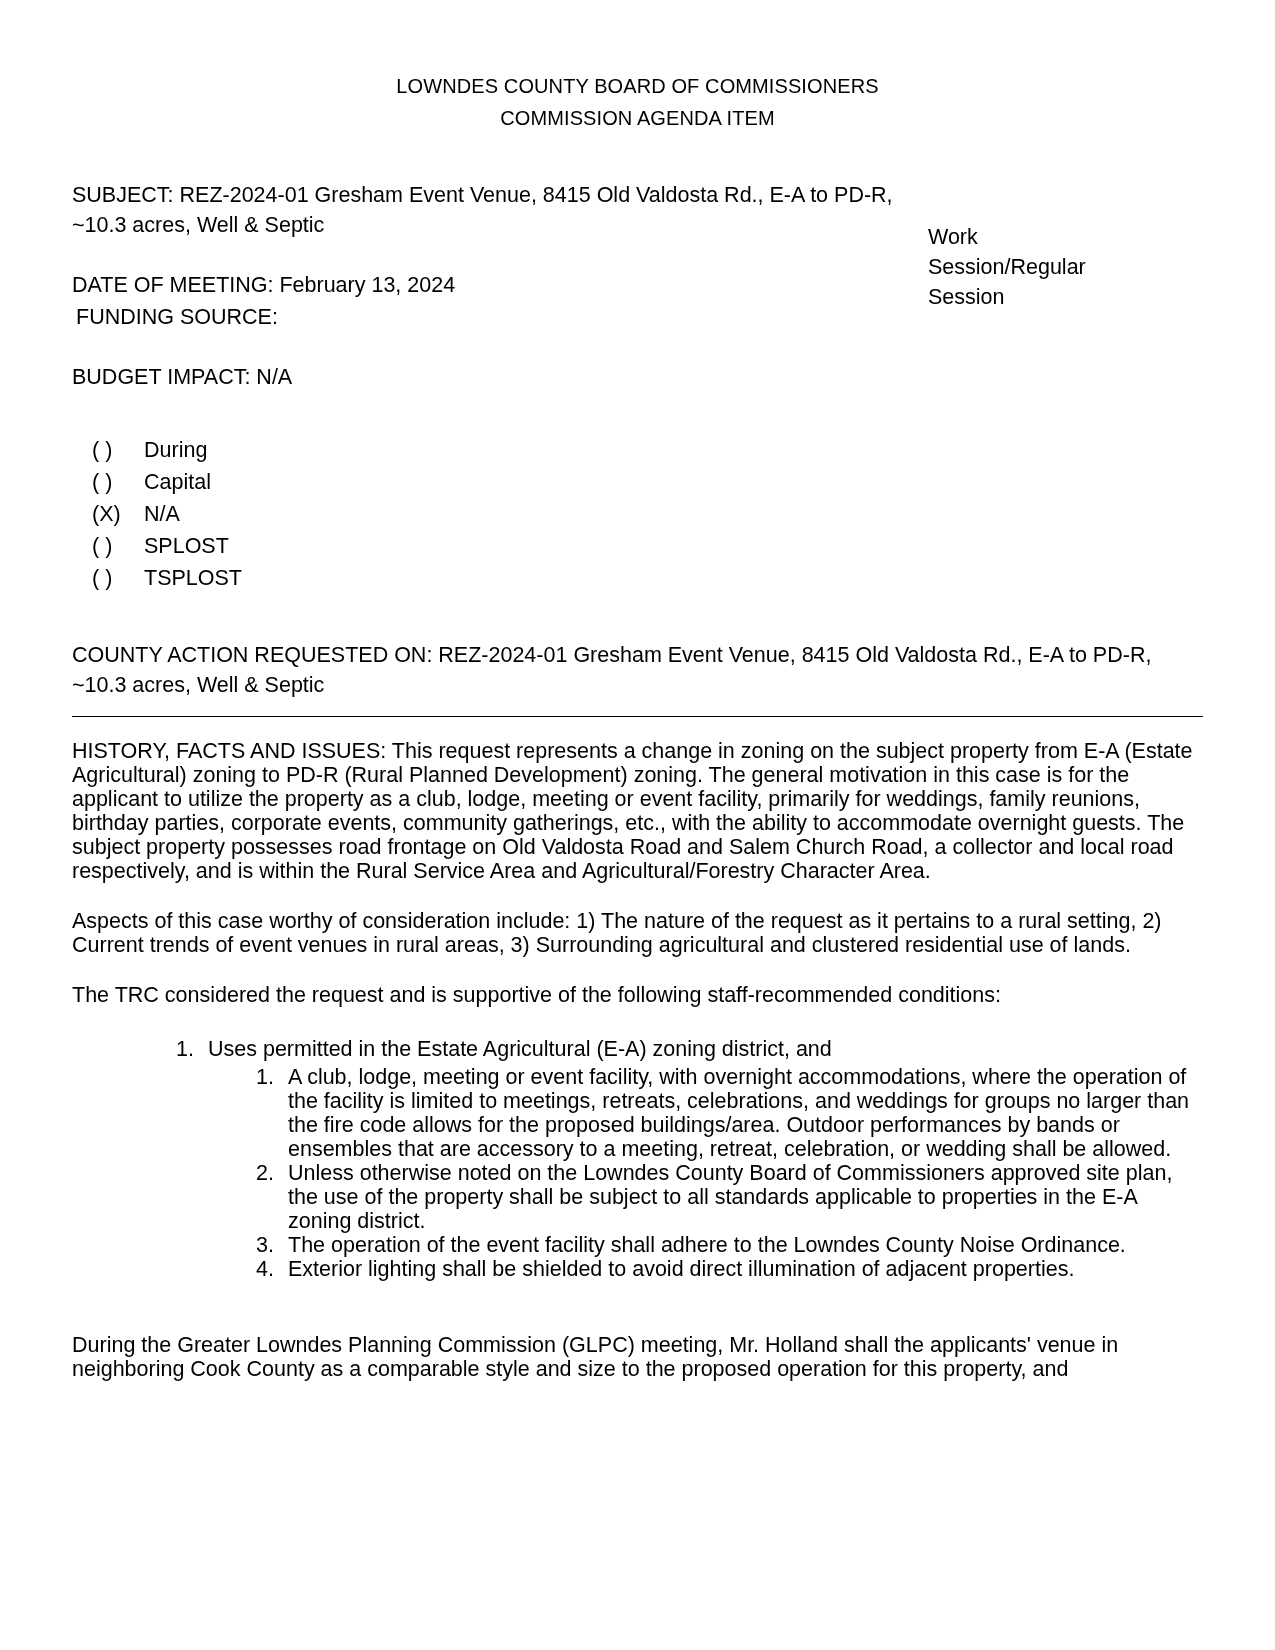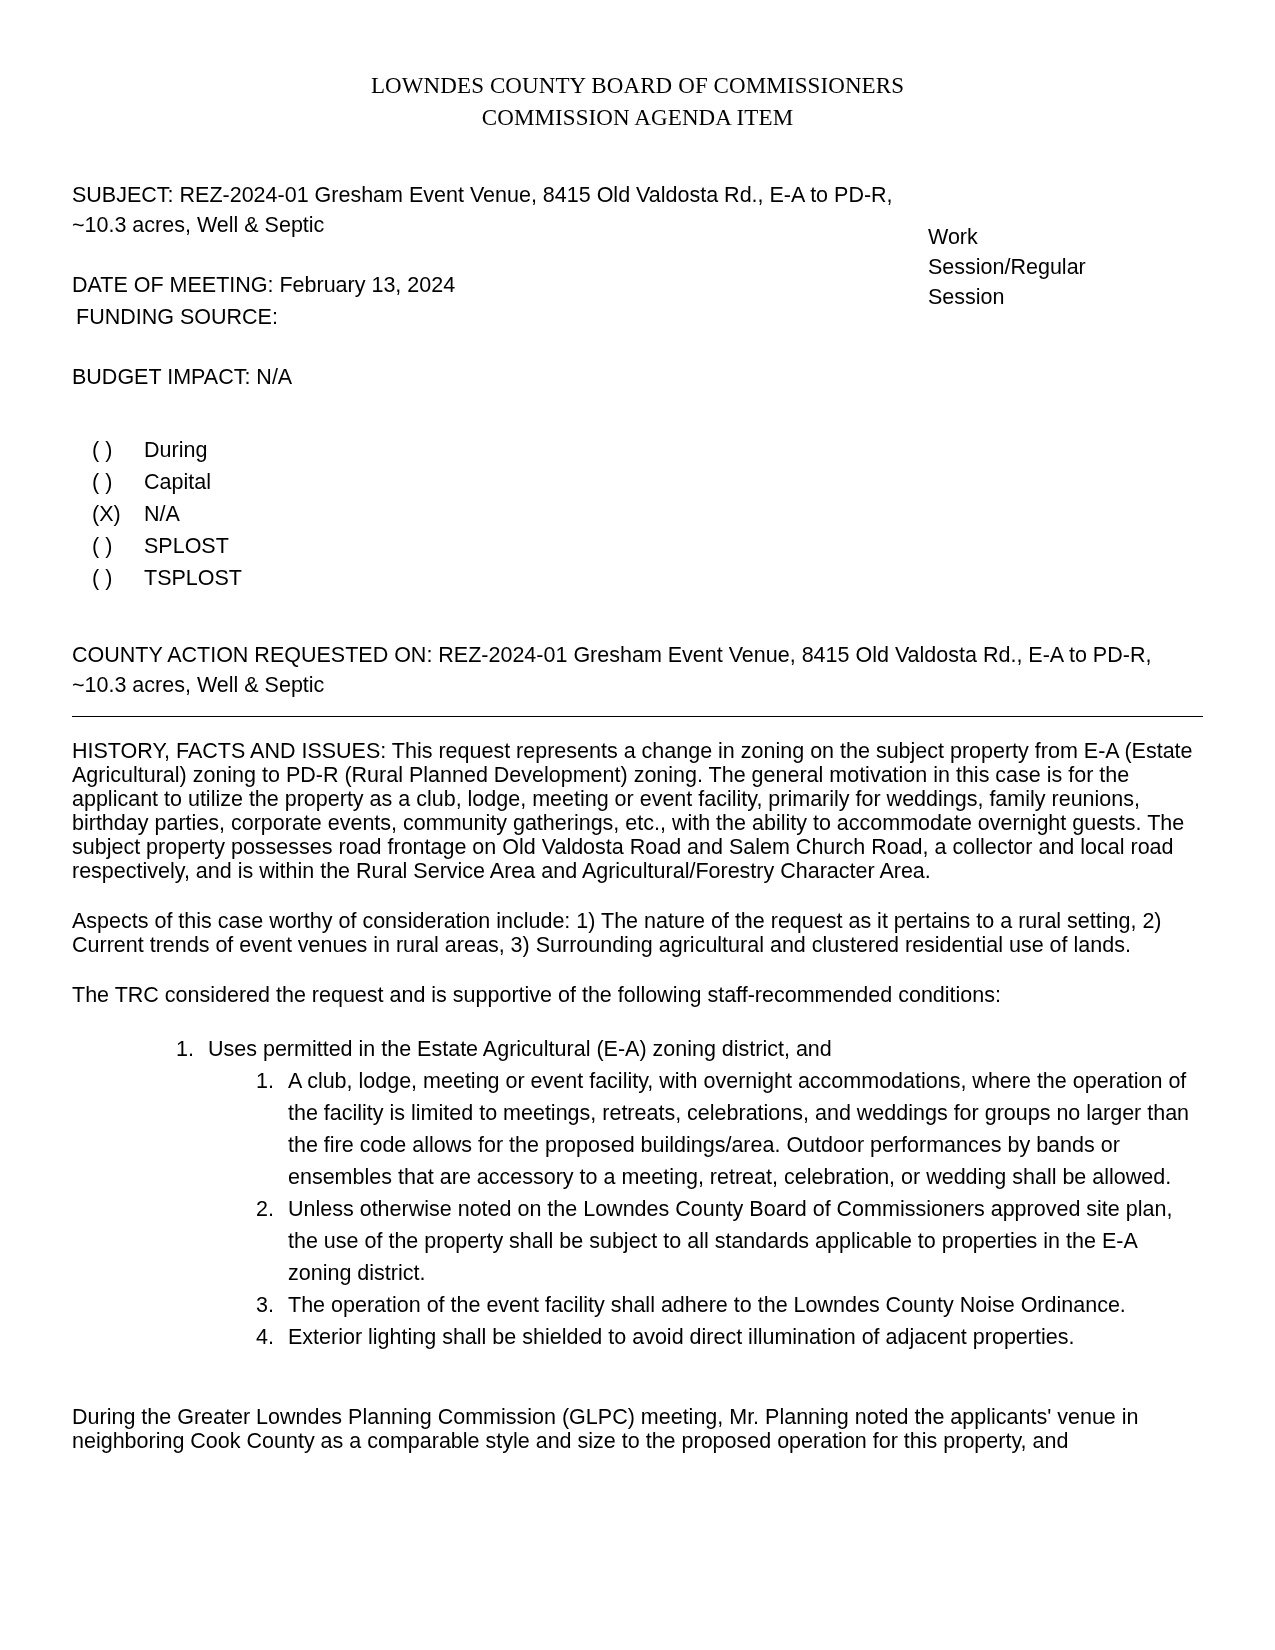--- a/index.html
+++ b/index.html
@@ -17,24 +17,23 @@
   }
   .page {
     position: relative;
     width: 1275px;
     height: 1650px;
     box-sizing: border-box;
     padding: 70px 72px 0 72px;
   }
   .doc-title {
     text-align: center;
-    font-size: 23px;
+    font-size: 20px;
     line-height: 32px;
     letter-spacing: 0.1px;
-    font-family: Liberation Serif, serif;
   }
   .doc-title .line2 {
     display: block;
   }
   .block {
     font-size: 21.5px;
     line-height: 30px;
   }
   .subject {
     margin-top: 46px;
@@ -95,21 +94,21 @@
     line-height: 32px;
   }
   ol.level1 > li {
     margin-bottom: 0;
     padding-left: 8px;
   }
   ol.level2 {
     margin: 0;
     padding-left: 72px;
     font-size: 21.5px;
-    line-height: 32px;
+    line-height: 24px;
   }
   ol.level2 > li {
     padding-left: 8px;
     margin-bottom: 0;
   }
   .closing {
     margin-top: 52px;
   }
 </style>
 </head>
@@ -166,16 +165,16 @@
         <span>Uses permitted in the Estate Agricultural (E-A) zoning district, and</span>
         <ol class="level2">
           <li>A club, lodge, meeting or event facility, with overnight accommodations, where the operation of the facility is limited to meetings, retreats, celebrations, and weddings for groups no larger than the fire code allows for the proposed buildings/area. Outdoor performances by bands or ensembles that are accessory to a meeting, retreat, celebration, or wedding shall be allowed.</li>
           <li>Unless otherwise noted on the Lowndes County Board of Commissioners approved site plan, the use of the property shall be subject to all standards applicable to properties in the E-A zoning district.</li>
           <li>The operation of the event facility shall adhere to the Lowndes County Noise Ordinance.</li>
           <li>Exterior lighting shall be shielded to avoid direct illumination of adjacent properties.</li>
         </ol>
       </li>
     </ol>
 
-    <div class="para closing">During the Greater Lowndes Planning Commission (GLPC) meeting, Mr. Planning noted the applicants' venue in neighboring Cook County as a comparable style and size to the proposed operation for this property, and</div>
+    <div class="para closing">During the Greater Lowndes Planning Commission (GLPC) meeting, Mr. Holland shall the applicants' venue in neighboring Cook County as a comparable style and size to the proposed operation for this property, and</div>
   </div>
 
 </div>
 
 </body></html>

